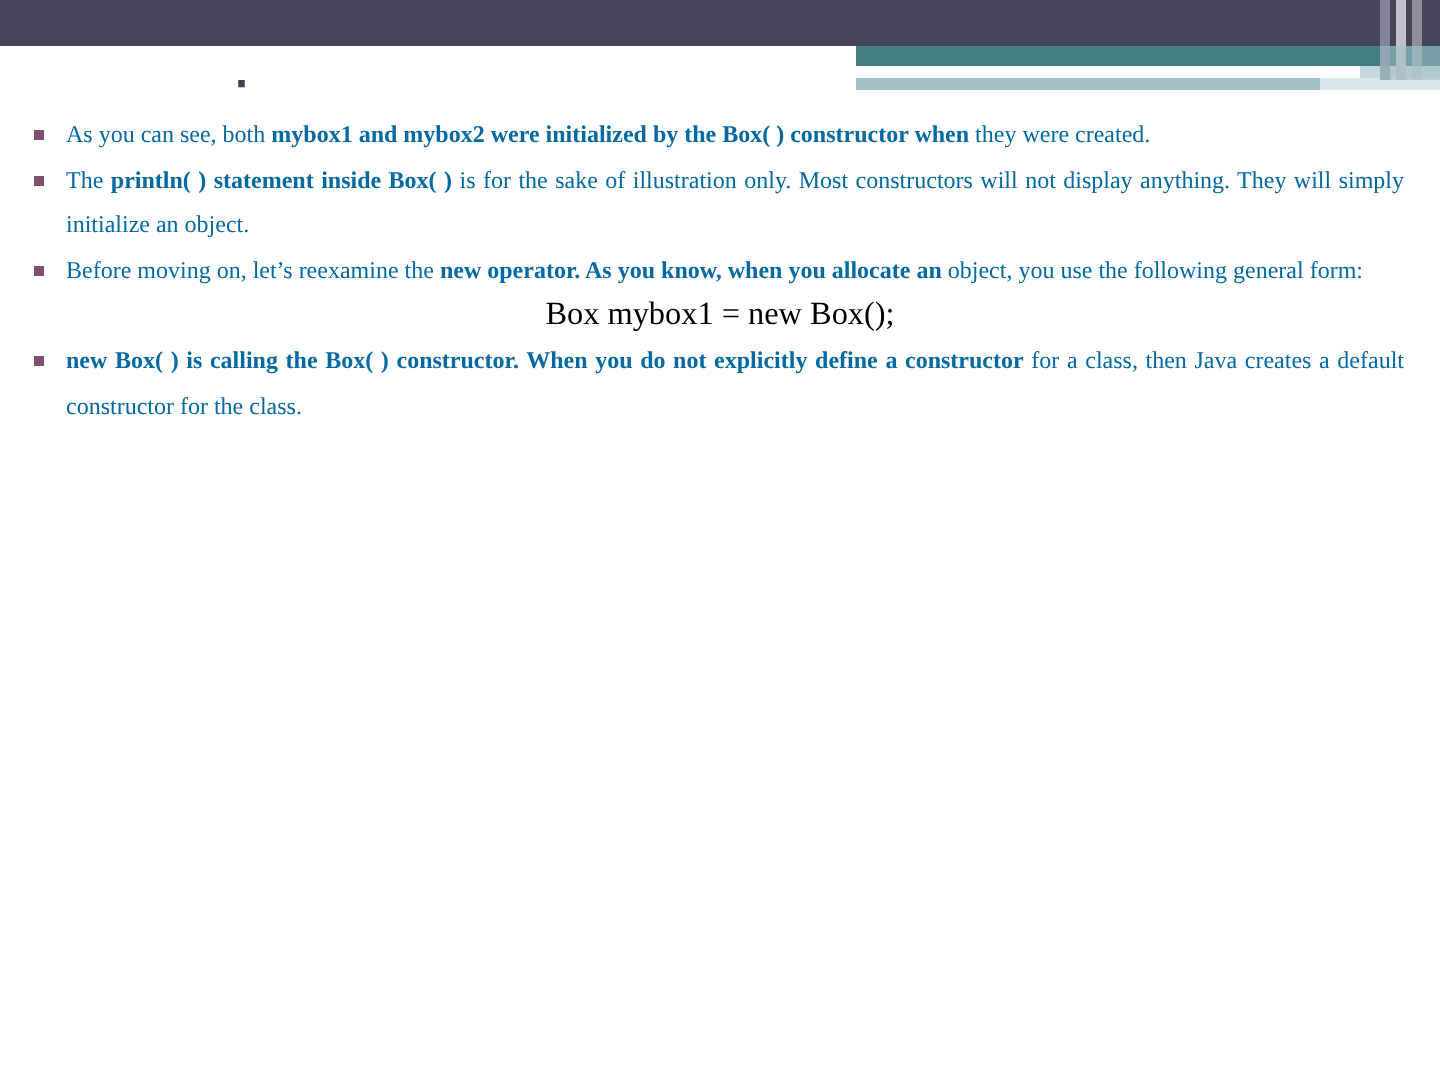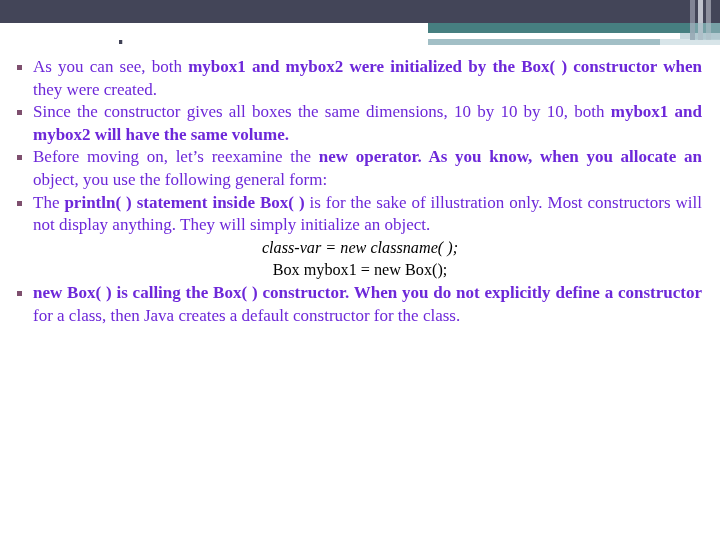--- a/index.html
+++ b/index.html
@@ -144,23 +144,23 @@
   }
   ul.bullets {
     list-style: none;
     margin: 0;
     padding: 0;
   }
   li.bullet {
     position: relative;
     margin: 0 10px 0 0;
     padding: 0 8px 0 33px;
-    font-size: 17px;
+    font-size: 12px;
     line-height: 22.6px;
-    color: #6d28d9;
+    color: #0369a1;
     text-align: justify;
     text-justify: inter-word;
   }
   li.bullet::before {
     content: "";
     position: absolute;
     left: 17px;
     top: 9px;
     width: 5px;
     height: 5px;
@@ -194,26 +194,24 @@
   <div class="rule-light-tail"></div>
   <div class="stripe stripe-a"></div>
   <div class="stripe stripe-b"></div>
   <div class="stripe stripe-c"></div>
   <div class="stripe-mask"></div>
 </div>
 
 <div class="content">
   <ul class="bullets">
     <li class="bullet"><span>As you can see, both </span><span class="b">mybox1 and mybox2 were initialized by the Box( ) constructor when</span><span> they were created.</span></li>
-    <li class="bullet"><span>Since the constructor gives all boxes the same dimensions, 10 by 10 by 10, both </span><span class="b">mybox1 and mybox2 will have the same volume.</span></li>
+    <li class="bullet"><span>The </span><span class="b">println( ) statement inside Box( )</span><span> is for the sake of illustration only. Most constructors will not display anything. They will simply initialize an object.</span></li>
     <li class="bullet"><span>Before moving on, let’s reexamine the </span><span class="b">new operator. As you know, when you allocate an</span><span> object, you use the following general form:</span></li>
-    <li class="bullet"><span>The </span><span class="b">println( ) statement inside Box( )</span><span> is for the sake of illustration only. Most constructors will not display anything. They will simply initialize an object.</span></li>
   </ul>
 
-  <div class="code-center italic">class-var = new classname( );</div>
 
 
   <div class="code-center">Box mybox1 = new Box();</div>
 
   <ul class="bullets">
     <li class="bullet"><span class="b">new Box( ) is calling the Box( ) constructor. When you do not explicitly define a constructor</span><span> for a class, then Java creates a default constructor for the class.</span></li>
   </ul>
 </div>
 
 </body></html>

